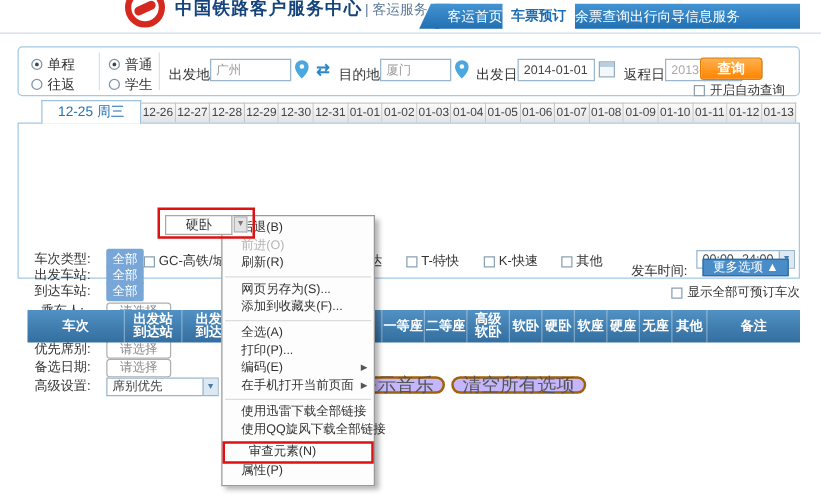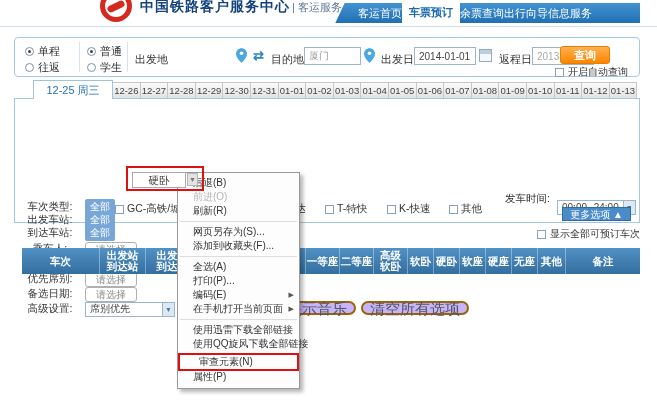--- a/index.html
+++ b/index.html
@@ -119,20 +119,21 @@
       <span class="radio checked"></span>
       <span class="rlabel">普通</span>
     </div>
     <div class="radio-row" style="left:72px; top:22px;">
       <span class="radio"></span>
       <span class="rlabel">学生</span>
     </div>
     <div class="vdiv" style="left:112px;"></div>
 
     <span class="field-label" style="left:120px;">出发地</span>
+    <div class="tbox" style="left:153px; width:65px;">广州</div>
     <svg class="pin" style="left:221px;" viewBox="0 0 12 16">
         <path d="M6 0C2.7 0 0 2.7 0 6c0 4.5 6 10 6 10s6-5.5 6-10C12 2.7 9.3 0 6 0z" fill="#49a8dd"></path>
         <circle cx="6" cy="5.5" r="2" fill="#fff"></circle>
       </svg>
     <span class="swap" style="left:238px;">⇄</span>
     <span class="field-label" style="left:256px;">目的地</span>
     <div class="tbox" style="left:289px; width:57px;">厦门</div>
     <svg class="pin" style="left:349px;" viewBox="0 0 12 16">
         <path d="M6 0C2.7 0 0 2.7 0 6c0 4.5 6 10 6 10s6-5.5 6-10C12 2.7 9.3 0 6 0z" fill="#49a8dd"></path>
         <circle cx="6" cy="5.5" r="2" fill="#fff"></circle>
@@ -199,21 +200,21 @@
         <span>T-特快</span>
       </div>
     <div class="cbitem" style="left:372px; top:103px;">
         <span class="chk"></span>
         <span>K-快速</span>
       </div>
     <div class="cbitem" style="left:434px; top:103px;">
         <span class="chk"></span>
         <span>其他</span>
       </div>
-    <span style="position:absolute; left:490px; top:93px; font-size:10.5px;">发车时间:</span>
+    <span style="position:absolute; left:490px; top:111px; font-size:10.5px;">发车时间:</span>
     <div class="selbox" style="position:absolute; left:542px; top:101px;">
       <span class="sval">00:00--24:00</span>
       <span class="selarrow">▼</span>
     </div>
 
     <div class="frow" style="top:114px;">
       <span class="flabel">出发车站:</span>
       <span class="badge">全部</span>
     </div>
     <div class="frow" style="top:127px;">

